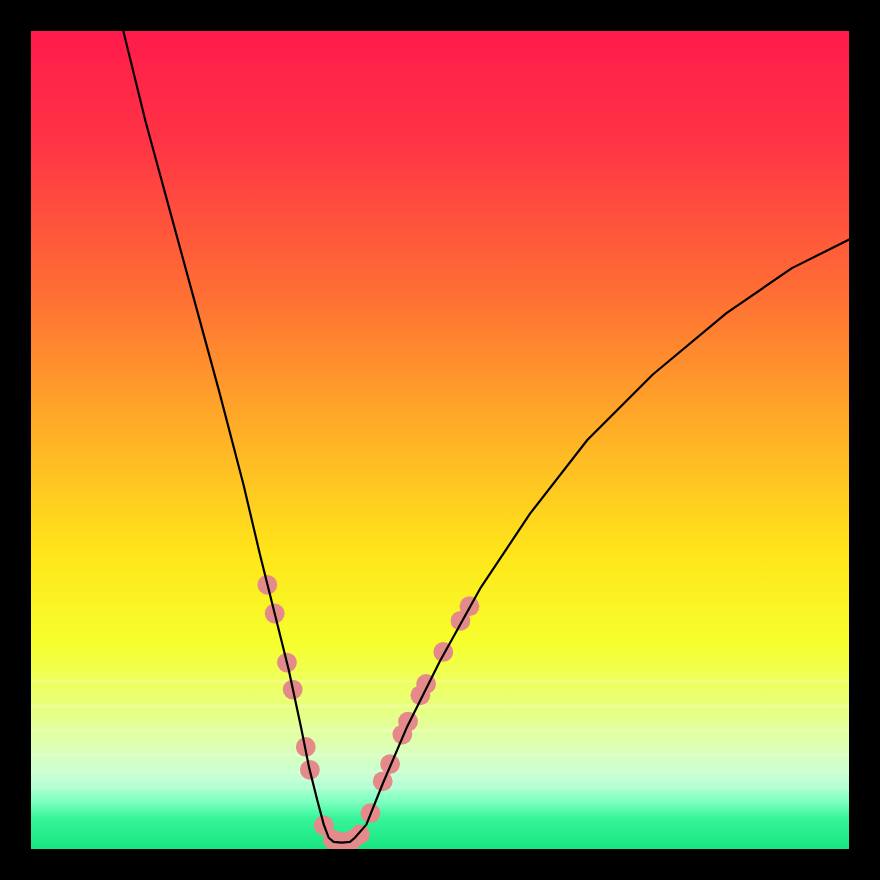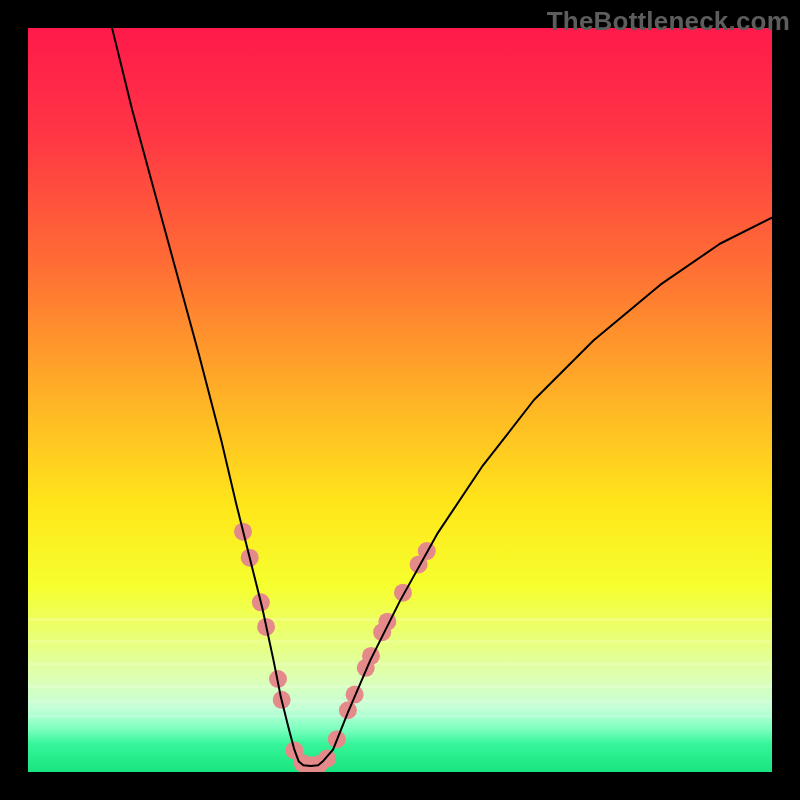--- a/index.html
+++ b/index.html
@@ -87,14 +87,13 @@
           <circle cx="342.98" cy="627.94" r="9" fill="#e58a8a"></circle>
           <circle cx="354.14" cy="604.13" r="9" fill="#e58a8a"></circle>
           <circle cx="359.35" cy="593.71" r="9" fill="#e58a8a"></circle>
           <circle cx="374.98" cy="564.70" r="9" fill="#e58a8a"></circle>
           <circle cx="390.60" cy="536.42" r="9" fill="#e58a8a"></circle>
           <circle cx="398.78" cy="523.03" r="9" fill="#e58a8a"></circle>
         </g>
         <path d="M84.07 0.00 L104.16 81.84 L126.48 163.68 L148.80 245.52 L171.12 327.36 L193.44 412.92 L208.32 476.16 L223.20 535.68 L234.36 580.32 L245.52 632.40 L252.96 669.60 L260.40 699.36 L266.35 721.68 L270.82 733.58 L275.28 737.30 L282.72 738.05 L290.16 737.30 L294.62 733.58 L305.04 721.68 L319.92 684.48 L342.24 632.40 L372.00 572.88 L409.20 505.92 L453.84 438.96 L505.92 372.00 L565.44 312.48 L632.40 256.68 L691.92 215.76 L744.00 189.72" fill="none" stroke="#000" stroke-width="2" stroke-linecap="round" stroke-linejoin="round"></path>
       </svg>
   </div>
-  <div class="watermark">TheBottleneck.com</div>
 </div>
 
 </body></html>

